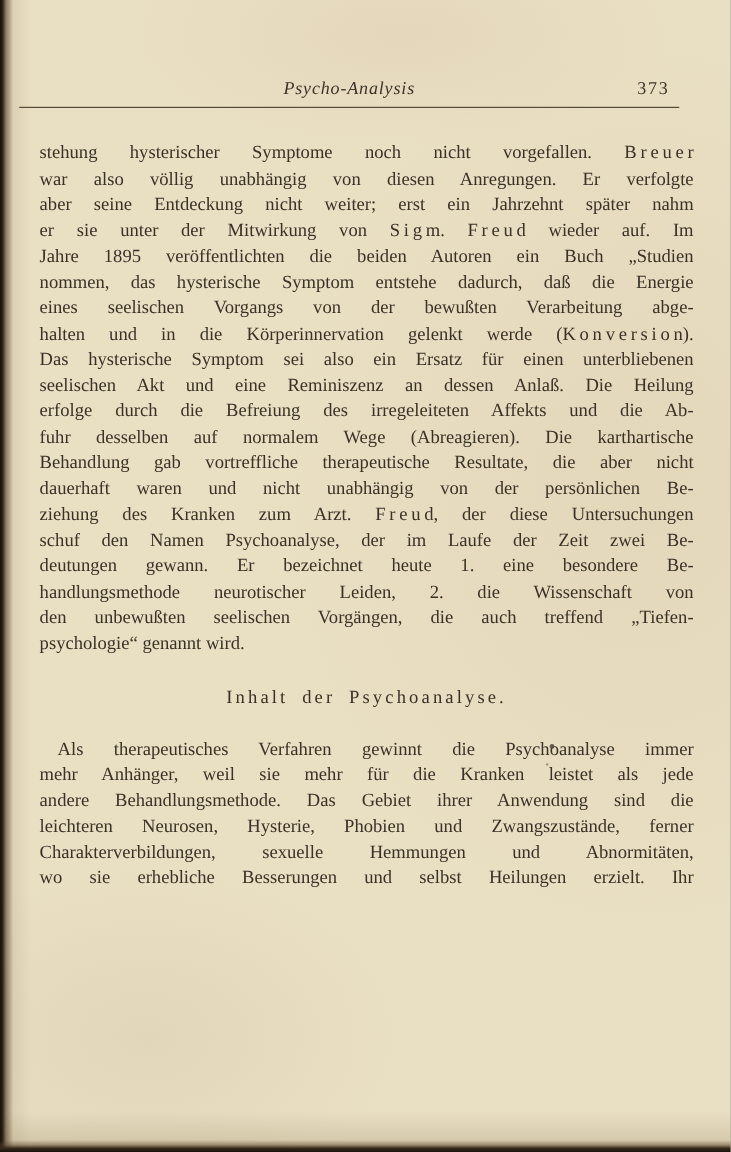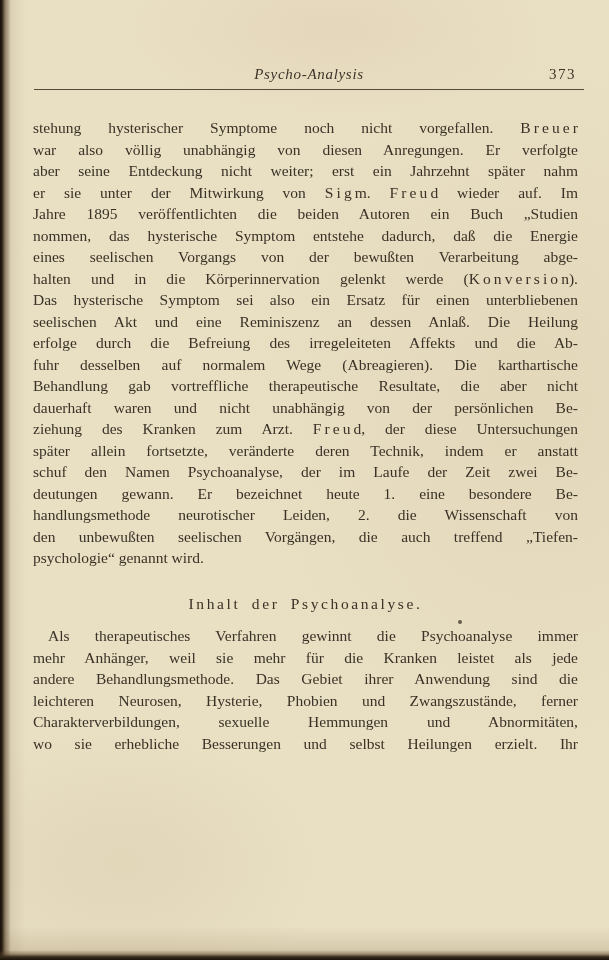--- a/index.html
+++ b/index.html
@@ -20,21 +20,21 @@
   }
   .edge-left {
     position: absolute; left: 0; top: 0; bottom: 0; width: 11px;
     background: linear-gradient(to right, #17100a 0px, #2b2014 2px, rgba(80,60,40,0.55) 5px, rgba(80,60,40,0) 11px);
   }
   .edge-bottom {
     position: absolute; left: 0; right: 0; bottom: 0; height: 10px;
     background: linear-gradient(to top, #1b140c 0px, #342818 3px, rgba(90,70,45,0.45) 6px, rgba(90,70,45,0) 10px);
   }
   .page-header {
-    position: absolute; left: 34px; top: 64px; width: 550px; height: 25px;
+    position: absolute; left: 16px; top: 64px; width: 550px; height: 25px;
     border-bottom: 1.5px solid #544a38;
   }
   .running-head {
     position: absolute; left: 0; right: 0; top: 2px;
     text-align: center; font-style: italic;
     font-size: 15px; letter-spacing: 0.7px; color: #3d3529;
   }
   .page-number {
     position: absolute; right: 8px; top: 2px;
     font-size: 15px; letter-spacing: 1.5px; color: #3d3529;
@@ -43,21 +43,21 @@
     position: absolute; left: 33px; top: 117px; width: 545px;
     font-size: 15.5px; line-height: 21.5px;
   }
   .text-line {
     text-align: justify;
     text-align-last: justify;
   }
   .text-line.endp { text-align-last: left; }
   .text-line.indent { padding-left: 15px; }
   .section-heading {
-    margin-top: 24px; margin-bottom: 11px;
+    margin-top: 24px; margin-bottom: 21px;
     text-align: center;
     letter-spacing: 2.6px; word-spacing: 5px;
     font-size: 15.5px;
   }
   .ink-speck {
     position: absolute; left: 458px; top: 620px;
     width: 4px; height: 4px; border-radius: 50%;
     background: #4e463a; opacity: 0.85;
   }
   .ink-speck-small {
@@ -86,21 +86,20 @@
       <div class="text-line">nommen, das hysterische Symptom entstehe dadurch, daß die Energie</div>
       <div class="text-line">eines seelischen Vorgangs von der bewußten Verarbeitung abge-</div>
       <div class="text-line">halten und in die Körperinnervation gelenkt werde (K o n v e r s i o n).</div>
       <div class="text-line">Das hysterische Symptom sei also ein Ersatz für einen unterbliebenen</div>
       <div class="text-line">seelischen Akt und eine Reminiszenz an dessen Anlaß. Die Heilung</div>
       <div class="text-line">erfolge durch die Befreiung des irregeleiteten Affekts und die Ab-</div>
       <div class="text-line">fuhr desselben auf normalem Wege (Abreagieren). Die karthartische</div>
       <div class="text-line">Behandlung gab vortreffliche therapeutische Resultate, die aber nicht</div>
       <div class="text-line">dauerhaft waren und nicht unabhängig von der persönlichen Be-</div>
       <div class="text-line">ziehung des Kranken zum Arzt. F r e u d, der diese Untersuchungen</div>
-      <div class="text-line">später allein fortsetzte, veränderte deren Technik, indem er anstatt</div>
       <div class="text-line">schuf den Namen Psychoanalyse, der im Laufe der Zeit zwei Be-</div>
       <div class="text-line">deutungen gewann. Er bezeichnet heute 1. eine besondere Be-</div>
       <div class="text-line">handlungsmethode neurotischer Leiden, 2. die Wissenschaft von</div>
       <div class="text-line">den unbewußten seelischen Vorgängen, die auch treffend „Tiefen-</div>
       <div class="text-line endp">psychologie“ genannt wird.</div>
     </div>
 
     <div class="section-heading">Inhalt der Psychoanalyse.</div>
 
     <div>

